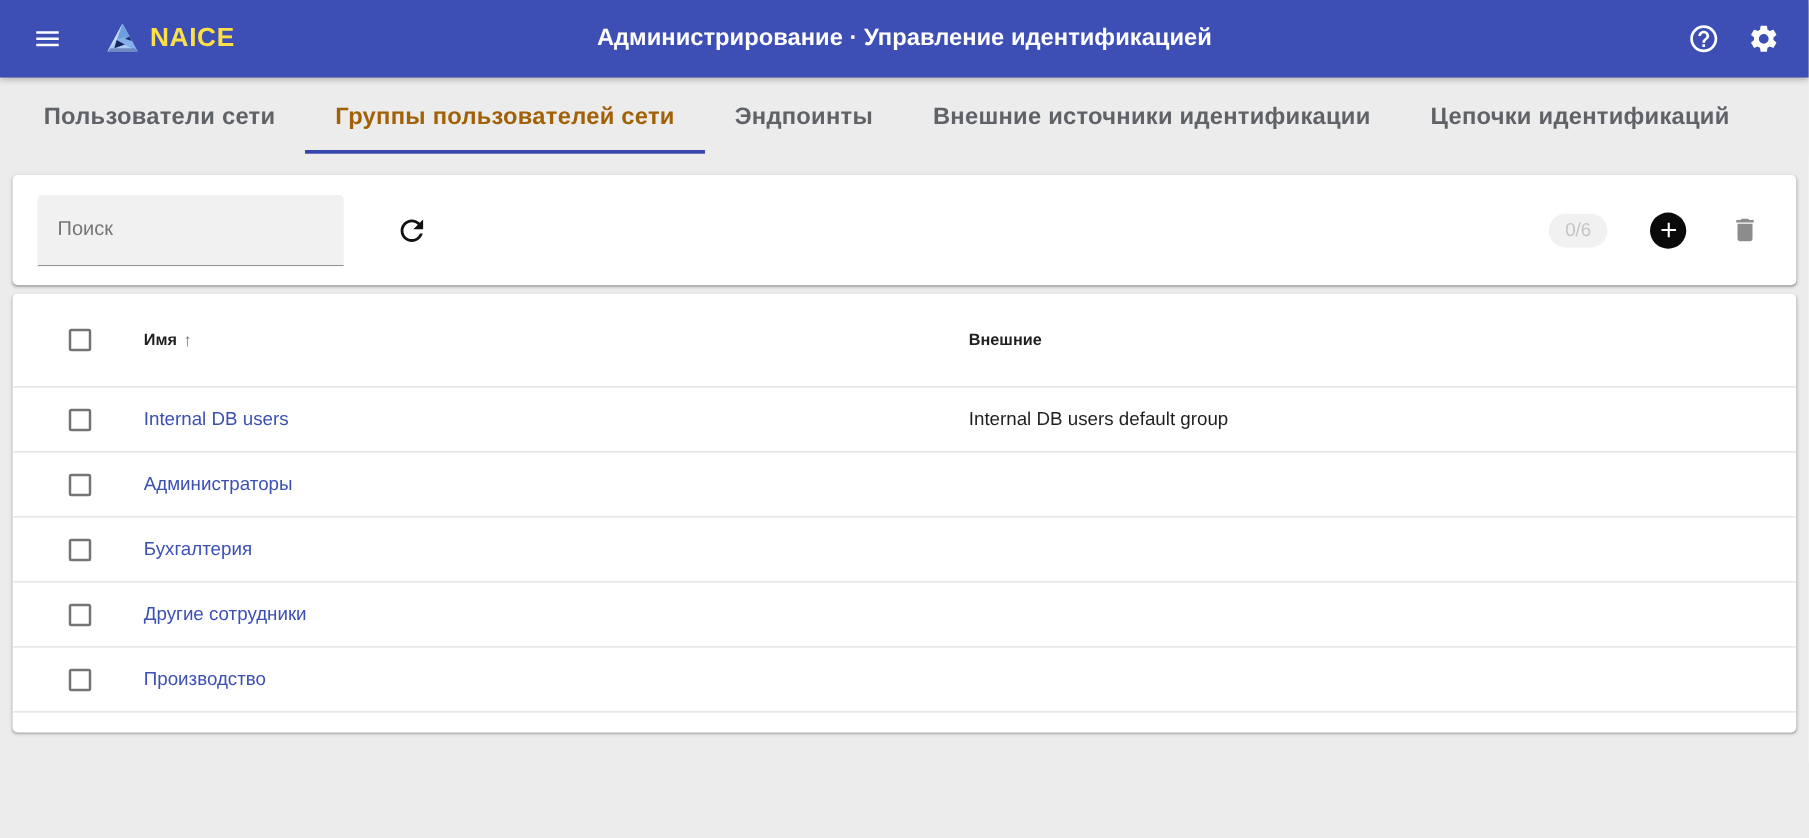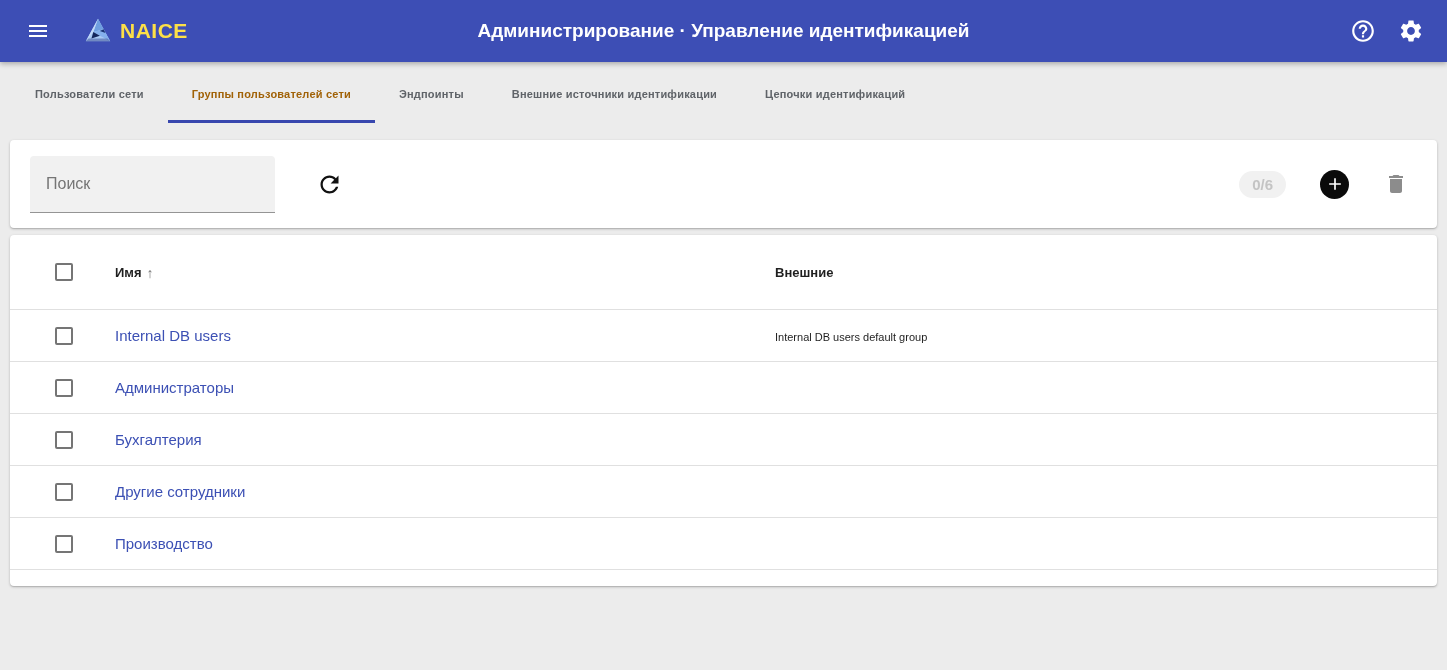--- a/index.html
+++ b/index.html
@@ -64,21 +64,21 @@
     height:63px;
     display:flex;
     align-items:stretch;
     padding-left:11px;
     background:#ececec;
   }
   .tab {
     display:flex;
     align-items:center;
     padding:0 24px;
-    font-size:11px;
+    font-size:19px;
     font-weight:700;
     color:#5f6368;
     letter-spacing:0.2px;
     cursor:pointer;
     position:relative;
     white-space:nowrap;
   }
   .tab.active { color:#a16207; }
   .tab.active::after {
     content:"";
@@ -124,21 +124,20 @@
     padding:0 16px;
   }
   .search-box input::placeholder { color:#757575; opacity:1; }
   .refresh-btn { margin-left:40px; width:28px; height:28px; }
 
   .toolbar-right {
     margin-left:auto;
     display:flex;
     align-items:center;
     gap:34px;
-    font-weight:bold;
   }
   .counter-pill {
     background:#f1f1f1;
     color:#c4c4c4;
     font-size:15px;
     padding:6px 13px;
     border-radius:16px;
     line-height:1;
   }
   .add-btn {
@@ -188,21 +187,21 @@
     font-size:14px;
     font-weight:400;
     margin-left:5px;
   }
   .name-link {
     color:#3c50b4;
     font-size:15px;
     text-decoration:none;
     cursor:pointer;
   }
-  .desc-text { font-size:11px; color:#1f1f1f; }
+  .desc-text { font-size:15px; color:#1f1f1f; }
   .sortable { cursor:pointer; display:inline-flex; align-items:center; }
 </style>
 </head>
 <body>
 
 <header class="appbar">
   <div class="menu-btn">
     <svg width="24" height="24" viewBox="0 0 24 24">
         <path fill="#ffffff" d="M3 6h18v2H3V6zm0 5h18v2H3v-2zm0 5h18v2H3v-2z"></path>
       </svg>

